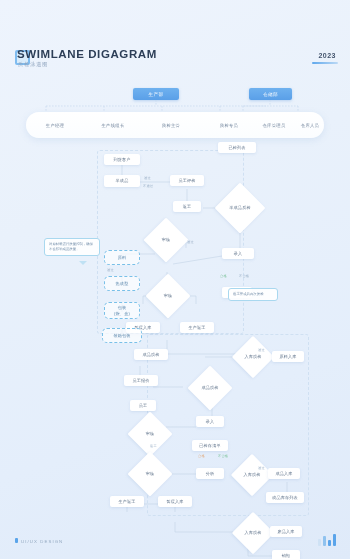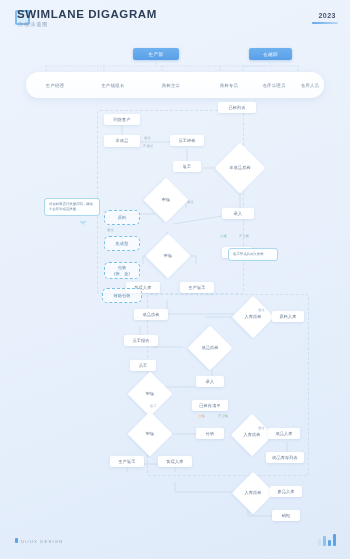--- a/index.html
+++ b/index.html
@@ -3,21 +3,21 @@
 <meta charset="utf-8">
 <style>
   html,body{margin:0;padding:0;}
   body{
     width:350px;height:559px;overflow:hidden;
     font-family:"Liberation Sans","DejaVu Sans",sans-serif;
     background:linear-gradient(160deg,#eef4fd 0%,#e9f1fb 35%,#e4eefb 70%,#dfeaf9 100%);
     color:#4a5b74;
     position:relative;
   }
-  .page{position:absolute;inset:0;}
+  .page{position:absolute;inset:0;margin-top:40px;}
 
   
   .header{position:absolute;left:0;top:0;width:350px;height:44px;}
   .logo-mark{position:absolute;left:15px;top:10px;width:11px;height:11px;
     border:2px solid #7fbcf0;border-radius:2px;background:#d9ecfb;}
   .title{position:absolute;left:17px;top:8px;font-size:11.5px;font-weight:bold;
     letter-spacing:.6px;color:#2c3e57;white-space:nowrap;}
   .subtitle{position:absolute;left:18px;top:21px;font-size:5.2px;color:#8ea3bd;letter-spacing:.9px;}
   .year{position:absolute;right:14px;top:12px;font-size:7px;font-weight:bold;color:#43546d;letter-spacing:.5px;}
   .year-underline{position:absolute;right:12px;top:22px;width:26px;height:1.6px;

